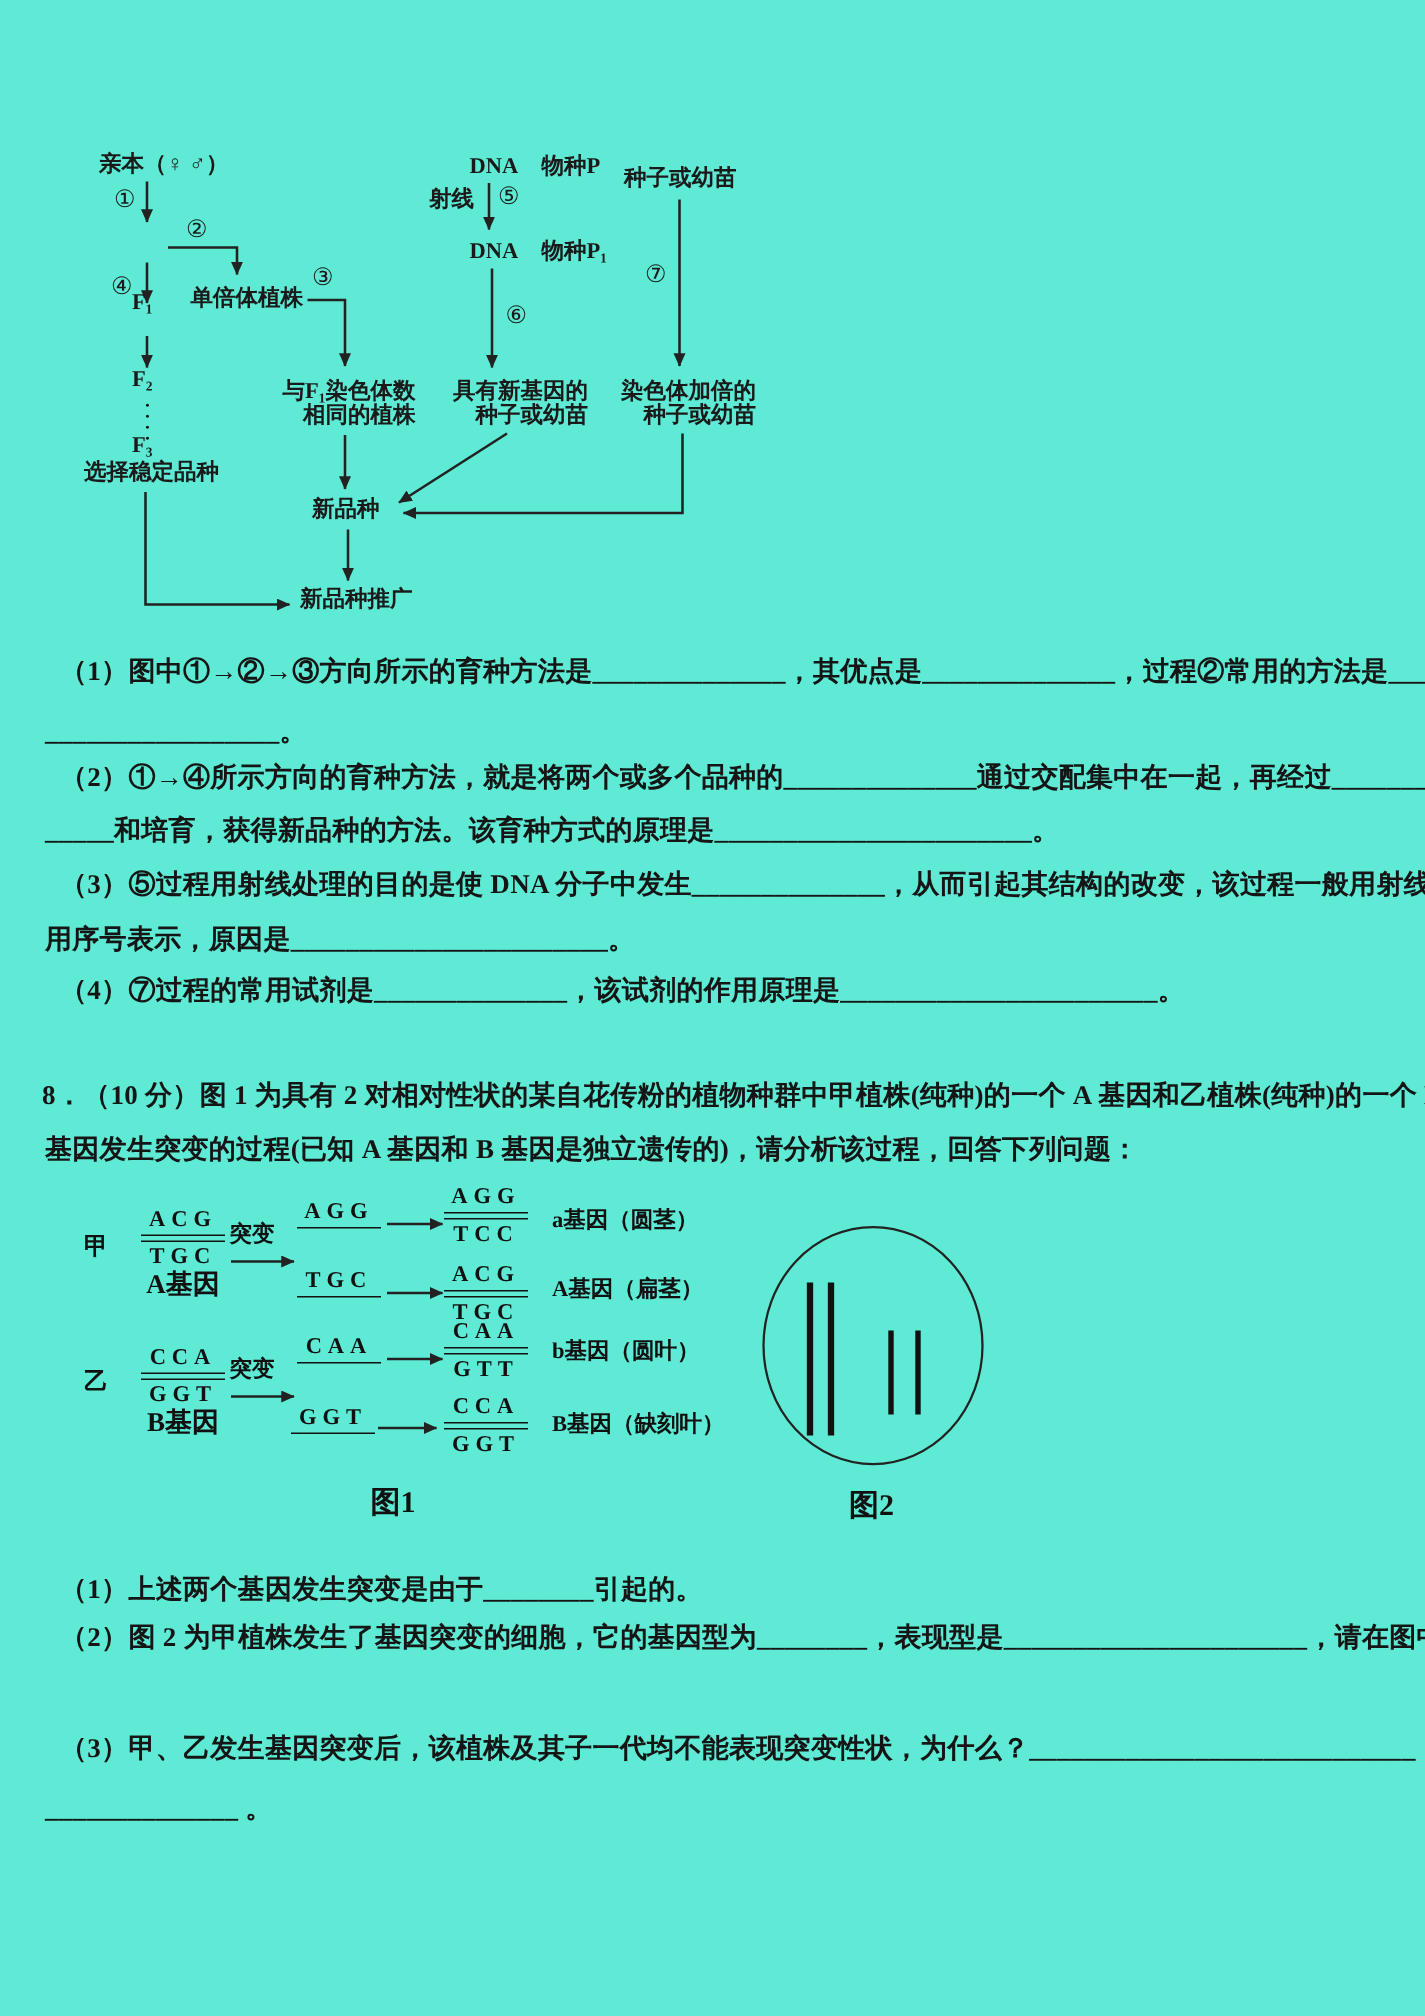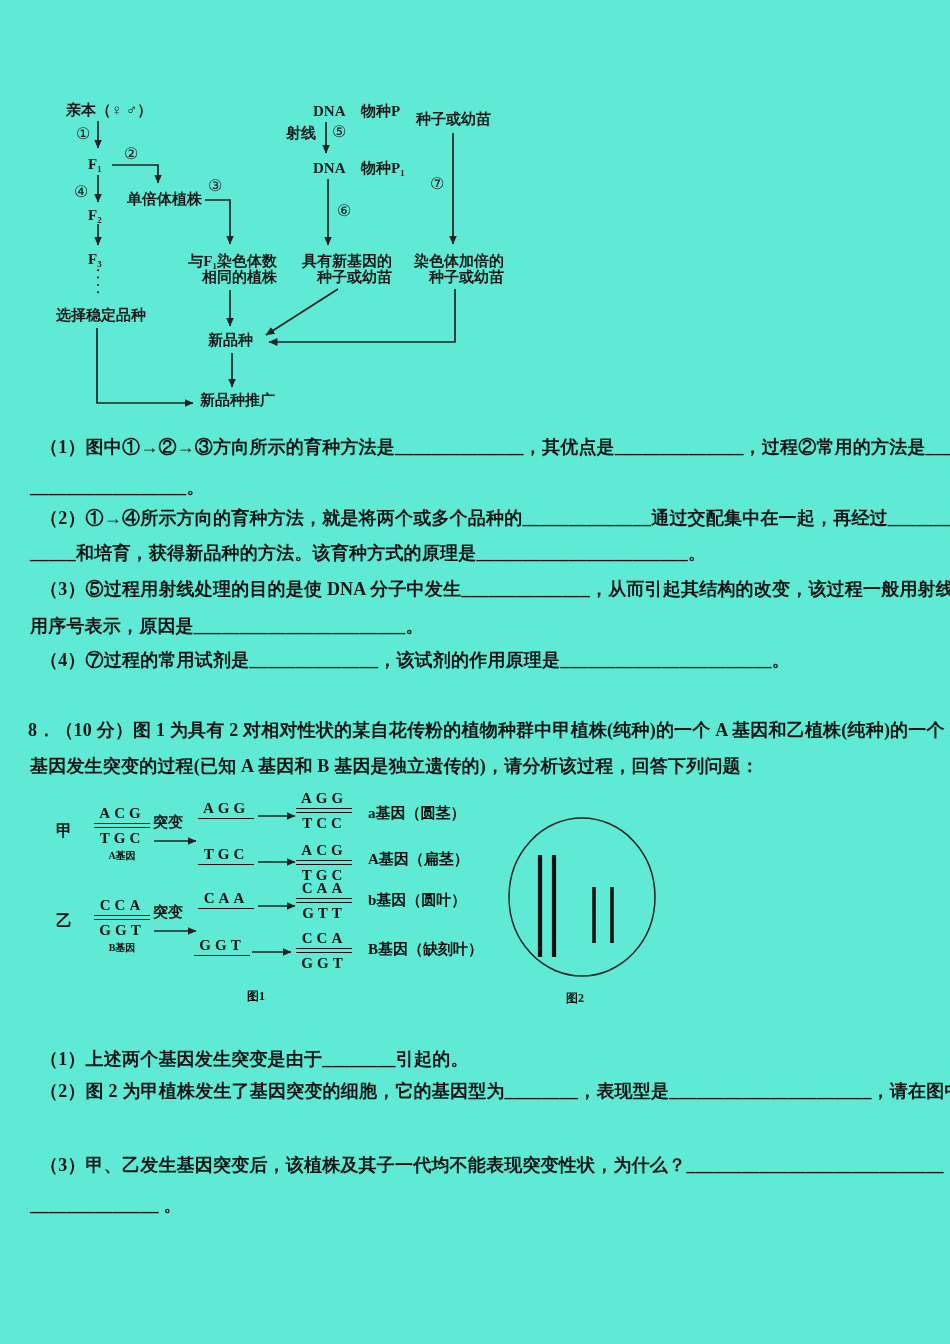--- a/index.html
+++ b/index.html
@@ -6,33 +6,33 @@
   .sheet {
     position:relative; width:950px; height:1344px; background:#5eead4;
     font-family:"Liberation Serif", serif; color:#111; overflow:hidden;
   }
   svg.overlay { position:absolute; left:0; top:0; width:950px; height:1344px; pointer-events:none; }
 
   
   .fc { position:absolute; font-size:15px; font-weight:700; color:#1a1a1a; white-space:pre-line; line-height:15px; }
   .fc.center { text-align:right; }
   .fc.num { font-size:16px; font-weight:400; }
-  .fc.sub { line-height:16px; }
+  .fc.sub { line-height:16px;margin-top:38px; }
   .dots-v { position:absolute; writing-mode:vertical-rl; letter-spacing:3px; font-weight:700; font-size:13px; }
 
   
   .figlab { position:absolute; font-size:16px; font-weight:700; }
   .frac { position:absolute; width:56px; text-align:center; font-weight:700; font-size:15px; }
   .frac .seq { display:block; letter-spacing:4px; line-height:17px; }
   .frac .dbl { display:block; height:3px; border-top:1.5px solid #111; border-bottom:1.5px solid #111; margin:1px 0 2px 0; }
-  .frac .gname { display:block; letter-spacing:0; font-size:10px; line-height:16px; margin-top:1px; white-space:nowrap; }
+  .frac .gname { display:block; letter-spacing:0; font-size:18px; line-height:16px; margin-top:1px; white-space:nowrap; }
   .useq { position:absolute; width:56px; text-align:center; font-weight:700; font-size:15px; letter-spacing:4px;
           border-bottom:1.8px solid #111; padding-bottom:2px; line-height:16px; }
   .glabel { position:absolute; font-size:15px; font-weight:700; white-space:nowrap; }
-  .caption { position:absolute; font-size:12px; font-weight:700; }
+  .caption { position:absolute; font-size:20px; font-weight:700; }
 
   
   .qline { position:absolute; font-size:18px; font-weight:600; white-space:nowrap; color:#151515; line-height:23px; letter-spacing:0.2px; }
 </style>
 </head>
 <body>
 
 <div class="sheet">
 
   <svg class="overlay" viewBox="0 0 950 1344">

